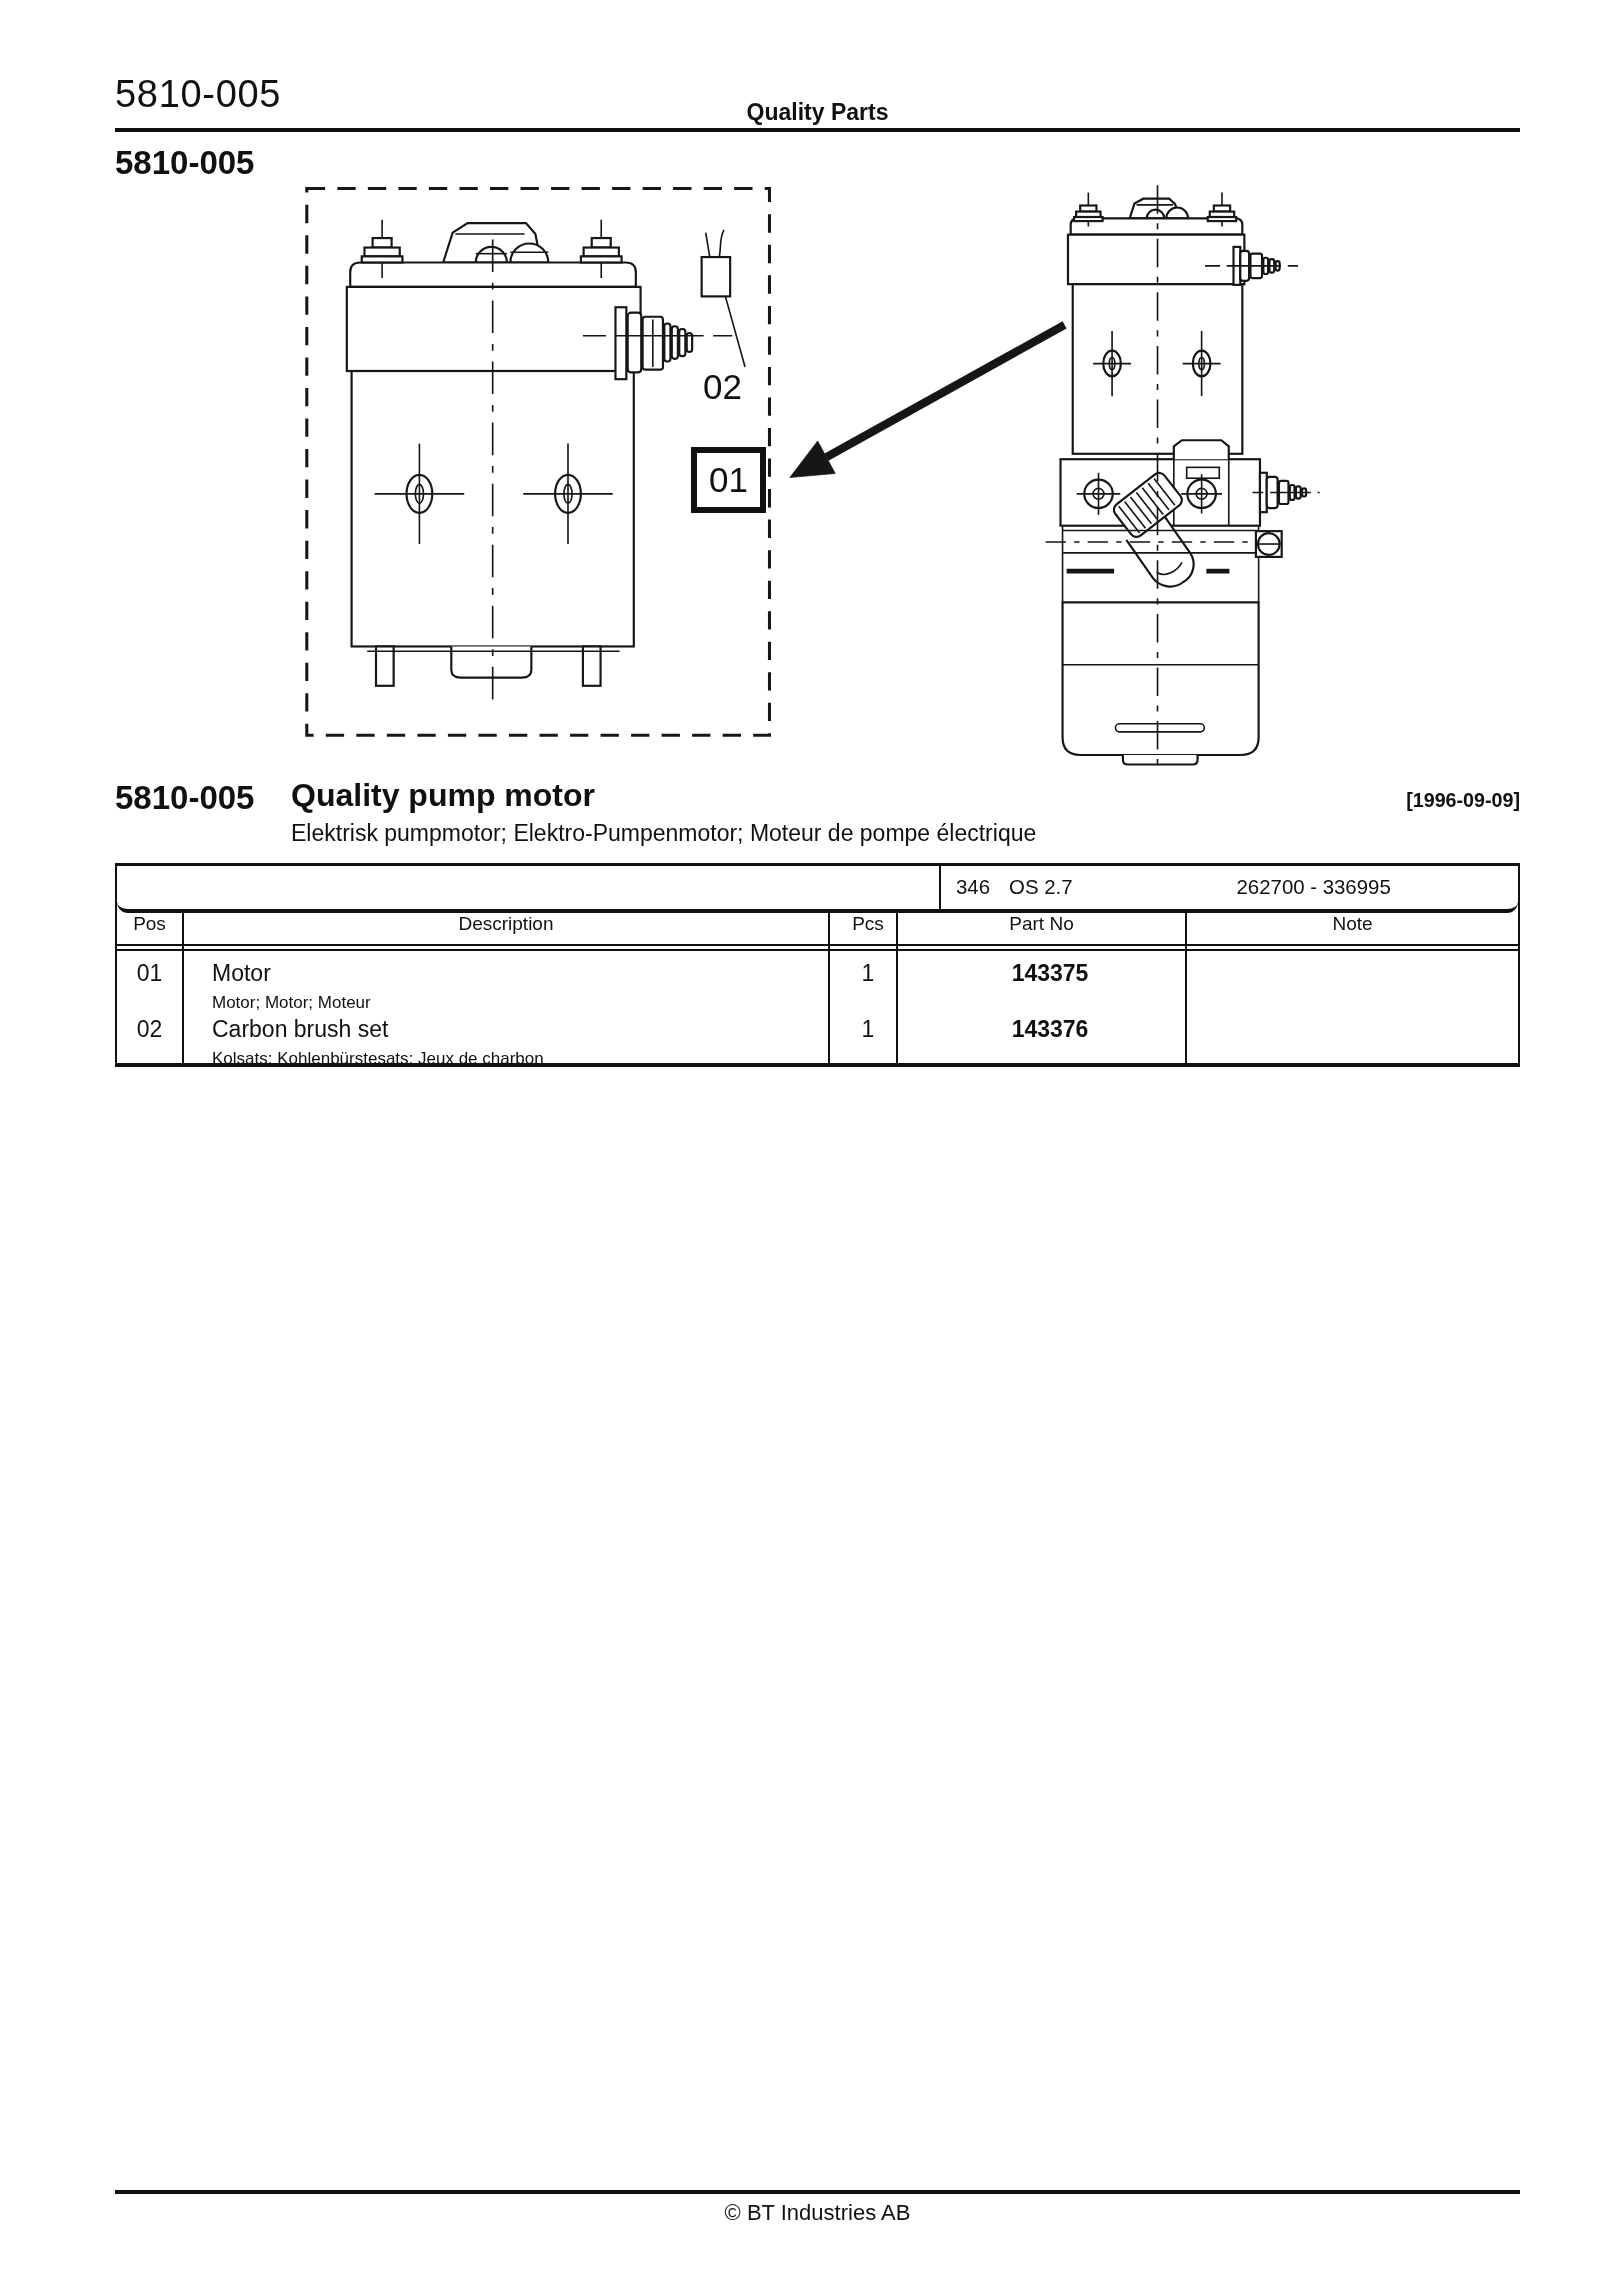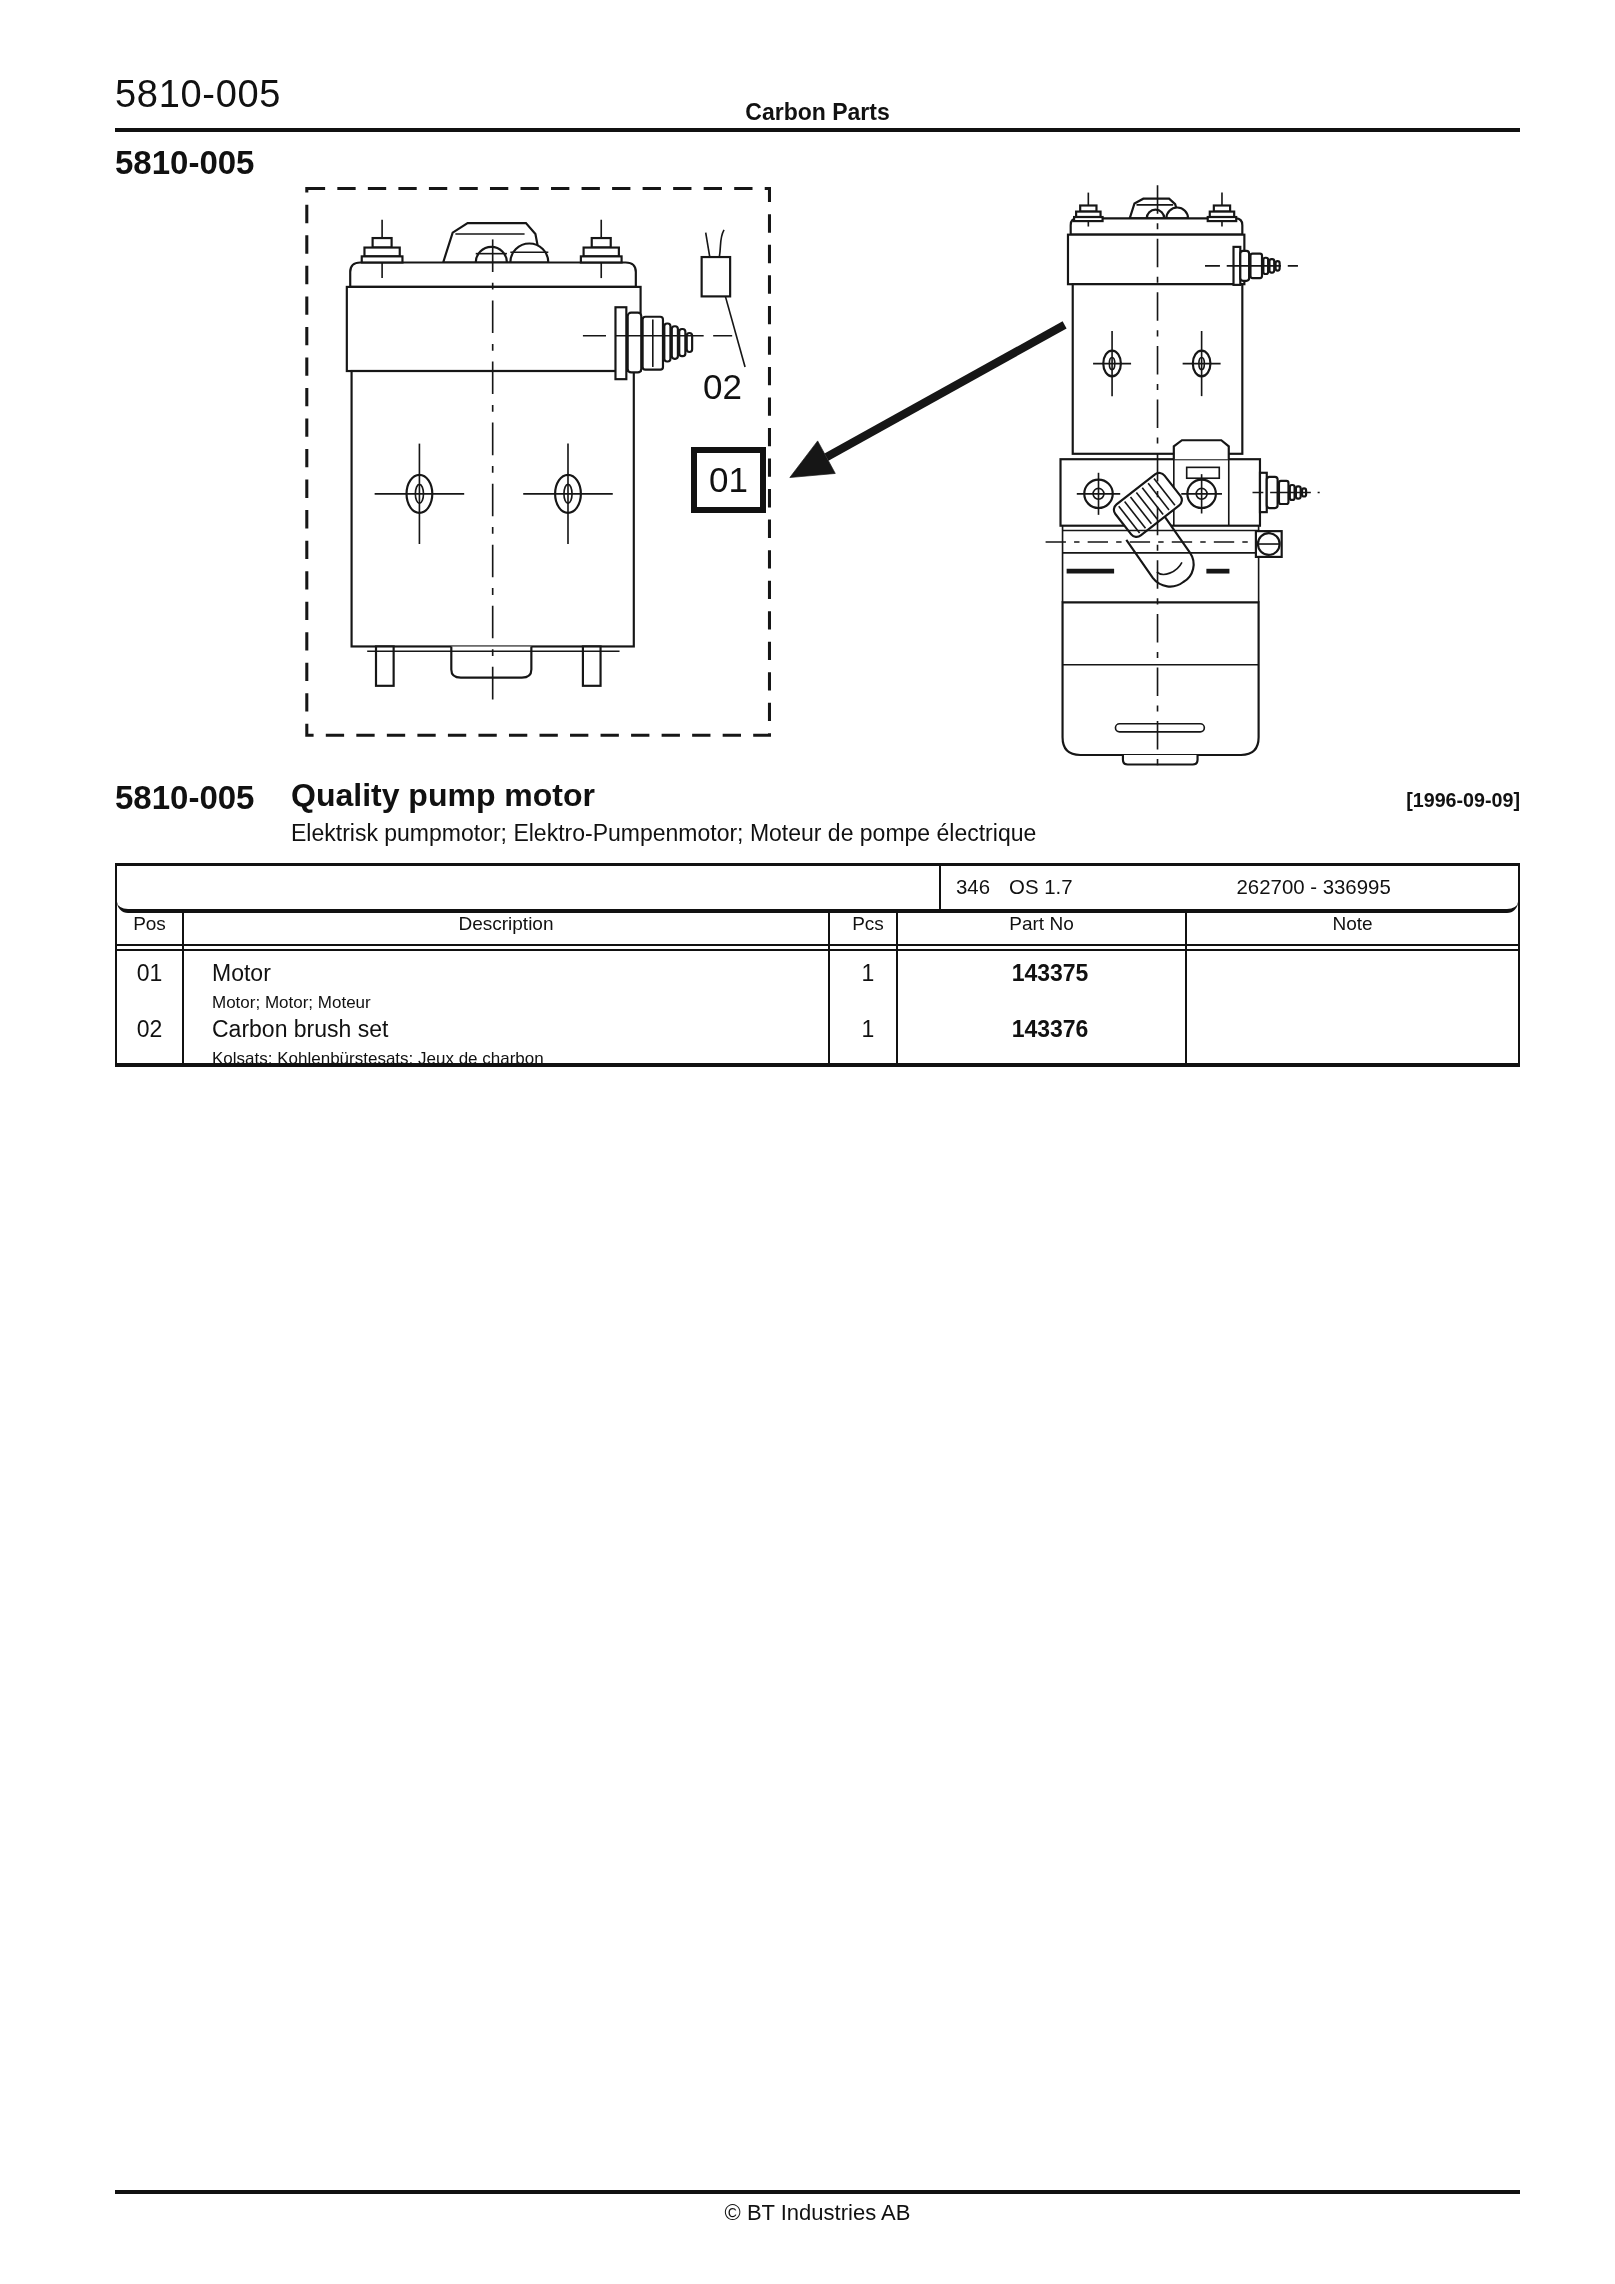--- a/index.html
+++ b/index.html
@@ -66,21 +66,21 @@
   .lw{stroke:#161616;fill:none;stroke-width:3.2;}
   .lwf{stroke:#161616;fill:#ffffff;stroke-width:3.2;}
   .thin{stroke:#161616;fill:none;stroke-width:2.4;}
 </style>
 </head>
 <body>
 
 <div class="page">
 
   <div class="doc-number">5810-005</div>
-  <div class="center-header">Carbon Parts</div>
+  <div class="center-header">Quality Parts</div>
   <div class="rule top"></div>
   <div class="section-number">5810-005</div>
 
   <svg class="figure-svg" viewBox="440 260 1560 880">
 
     <g>
       <rect x="451" y="277" width="682" height="806" fill="none" stroke="#161616" stroke-width="4.5" stroke-dasharray="27 18"></rect>
 
       <path class="lwf" d="M652,386 L666,342 L688,328 L774,328 L788,344 L796,386 Z"></path>
       <path class="thin" d="M670,344 L772,344"></path>
@@ -270,21 +270,21 @@
   <div class="title-number">5810-005</div>
   <div class="title-name">Quality pump motor</div>
   <div class="title-date">[1996-09-09]</div>
   <div class="title-subtitle">Elektrisk pumpmotor; Elektro-Pumpenmotor; Moteur de pompe électrique</div>
 
   <div class="parts-table">
     <div class="pt-row pt-infoband">
       <div class="left"></div>
       <div class="right">
         <span class="model">346</span>
-        <span class="version">OS 1.7</span>
+        <span class="version">OS 2.7</span>
         <span class="serial">262700 - 336995</span>
       </div>
     </div>
     <div class="pt-row pt-headrow">
       <div class="col c-pos">Pos</div>
       <div class="col c-desc">Description</div>
       <div class="col c-pcs">Pcs</div>
       <div class="col c-part">Part No</div>
       <div class="col c-note">Note</div>
     </div>

